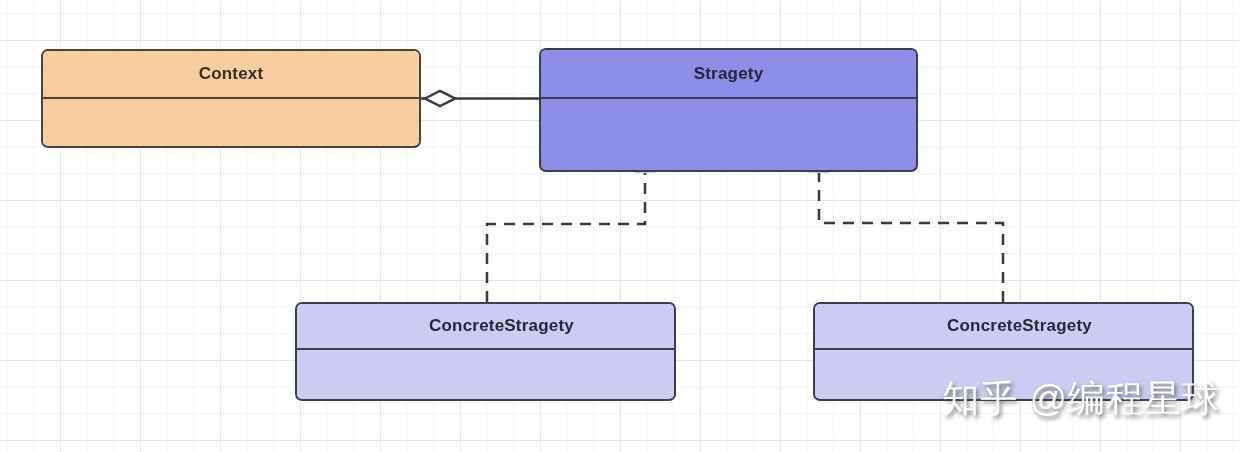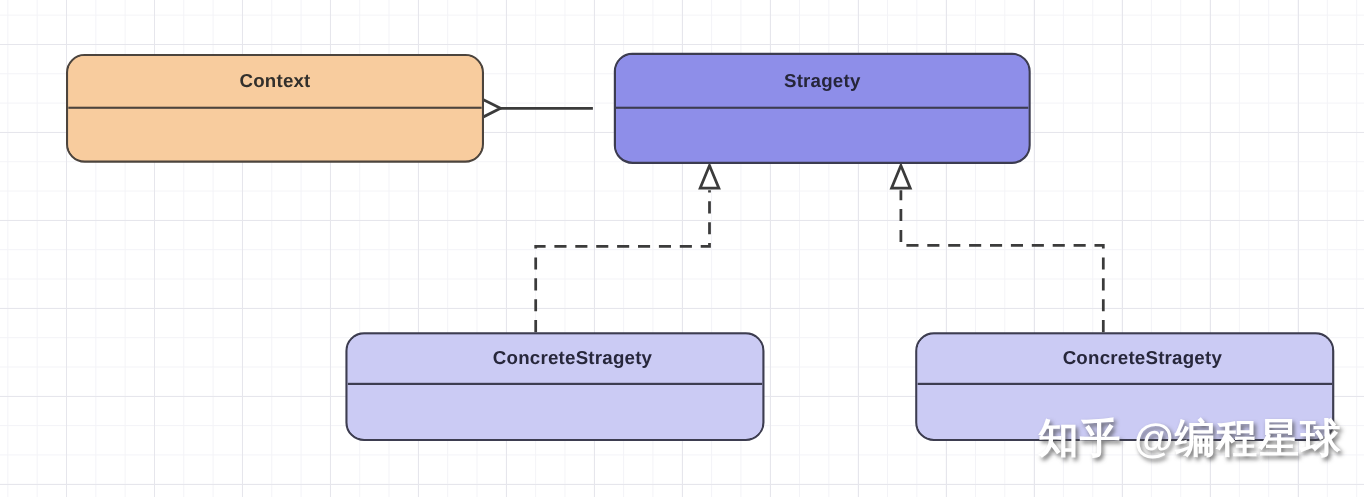--- a/index.html
+++ b/index.html
@@ -24,23 +24,22 @@
   svg.connectors {
     position: absolute;
     left: 0; top: 0;
     width: 1240px; height: 452px;
     pointer-events: none;
   }
 
   .uml-node {
     position: absolute;
     border: 2.5px solid #46424a;
-    border-radius: 17px;
+    border-radius: 7px;
     overflow: hidden;
-    margin-left: 19px;
   }
   .node-title {
     display: flex;
     align-items: center;
     justify-content: center;
     font-size: 17px;
     font-weight: 600;
     letter-spacing: 0.2px;
     border-bottom: 2.5px solid #46424a;
   }
@@ -50,21 +49,21 @@
     left: 41px; top: 49px;
     width: 380px; height: 99px;
     background: #f8cc9e;
     border-color: #4c443d;
   }
   .node-context .node-title { height: 48px; color: #33302c; border-color: #4c443d; background: #f8cc9e; }
   .node-context .node-body  { height: 46px; background: #f8cc9e; }
 
   .node-stragety {
     left: 539px; top: 48px;
-    width: 379px; height: 101px;
+    width: 379px; height: 124px;
     background: #8e8ee9;
     border-color: #3c3c50;
   }
   .node-stragety .node-title { height: 49px; color: #26263a; border-color: #3c3c50; background: #8e8ee9; }
   .node-stragety .node-body  { height: 46px; background: #8e8ee9; }
 
   .node-concrete {
     top: 302px;
     width: 381px; height: 99px;
     background: #cbcbf4;
@@ -73,21 +72,21 @@
   .node-concrete .node-title { height: 46px; color: #27273b; border-color: #3d3d50; background: #cbcbf4; padding-left: 32px; }
   .node-concrete .node-body  { height: 48px; background: #cbcbf4; }
   .node-concrete-left  { left: 295px; }
   .node-concrete-right { left: 813px; }
 
   .watermark {
     position: absolute;
     right: 20px;
     top: 374px;
     font-size: 37px;
-    font-weight: 700;
+    font-weight: 400;
     letter-spacing: 1px;
     color: #ffffff;
     text-shadow: 2px 3px 4px rgba(70, 70, 70, 0.75);
     white-space: nowrap;
     pointer-events: none;
   }
 </style>
 </head>
 <body>
 

